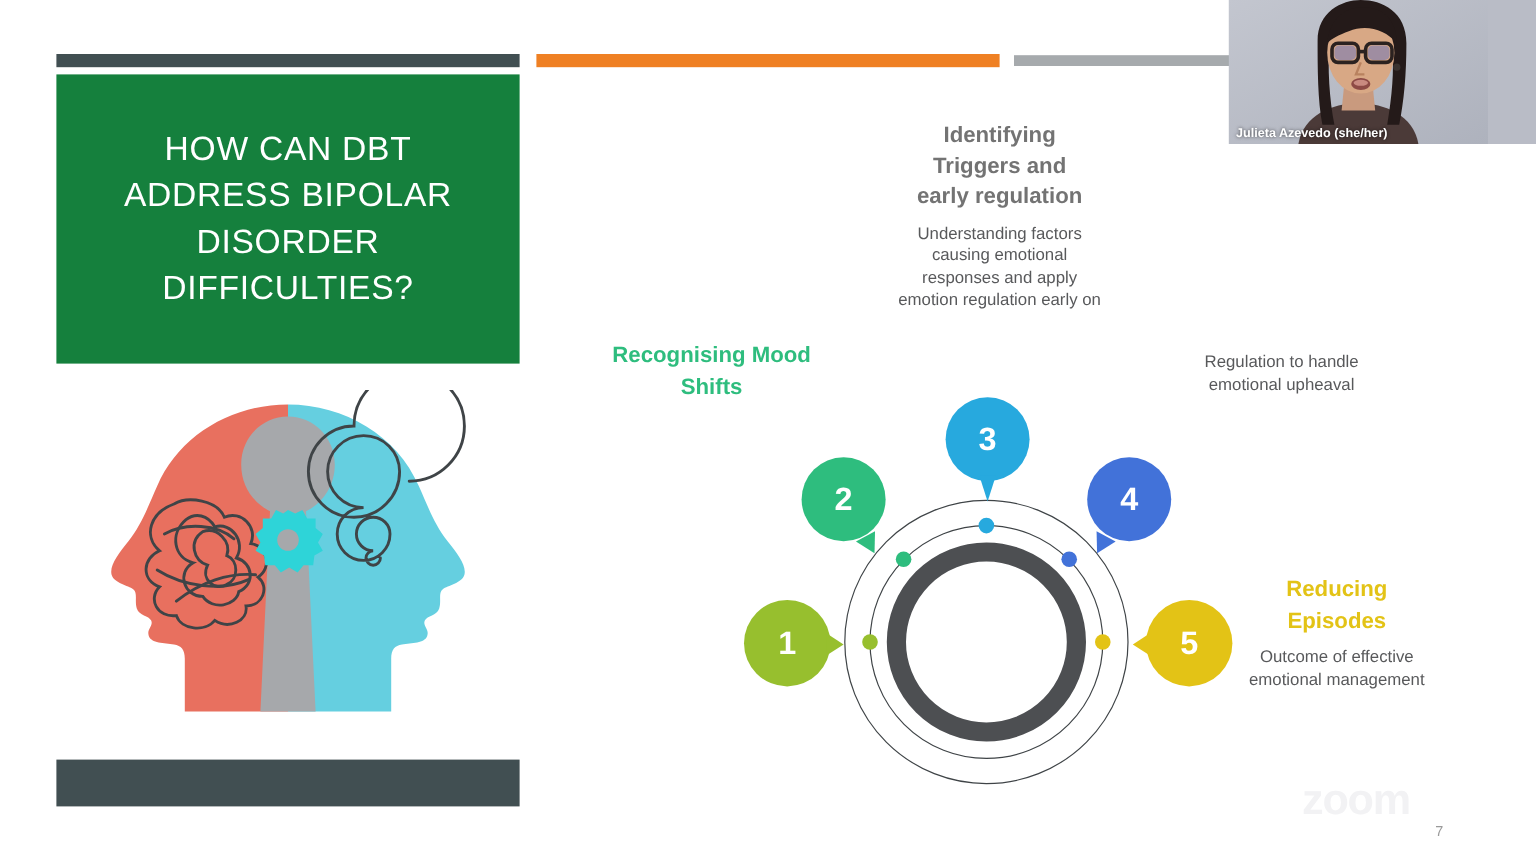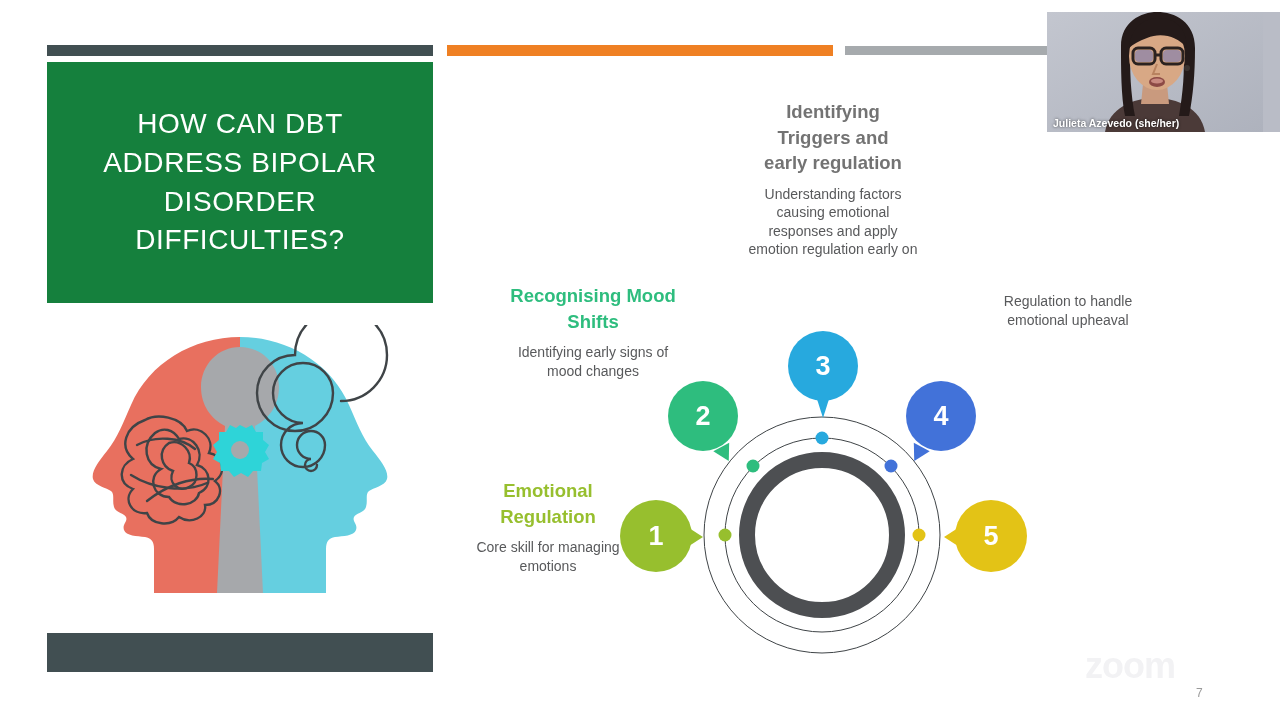--- a/index.html
+++ b/index.html
@@ -109,22 +109,22 @@
   #lbl4 { left: 992px; top: 283px; width: 152px; }
   #lbl4 .lg-title { color: #4272d9; }
   #lbl4 .lg-desc { width: 176px; margin-left: -12px; }
   #lbl5 { left: 1036px; top: 478px; width: 156px; }
   #lbl5 .lg-title { color: #e3c316; }
   #lbl5 .lg-desc { width: 184px; margin-left: -14px; }
 
   
   #video-tile {
     position: absolute;
-    right: 0; top: 12px;
-    width: 233px; height: 120px;
+    right: 0; top: 0;
+    width: 256px; height: 120px;
     overflow: hidden;
     background: #b9bcc6;
   }
   #video-name {
     position: absolute;
     left: 0; bottom: 0;
     padding: 2px 6px 3px 6px;
     color: #ffffff;
     font-size: 10.5px;
     font-weight: 600;
@@ -235,34 +235,33 @@
   </div>
   <div class="bubble" id="bub4">
     <span class="tail"></span>
     <span>4</span>
   </div>
   <div class="bubble" id="bub5">
     <span class="tail"></span>
     <span>5</span>
   </div>
 
-  <div class="label-group" id="lbl1">
-    <div class="lg-title">Emotional Regulation</div>
-    <div class="lg-desc">Core skill for managing emotions</div>
-  </div>
   <div class="label-group" id="lbl2">
     <div class="lg-title">Recognising Mood Shifts</div>
-    <div class="lg-desc">Identifying early signs of mood changes</div>
   </div>
   <div class="label-group" id="lbl3">
     <div class="lg-title">Identifying Triggers and early regulation</div>
     <div class="lg-desc">Understanding factors causing emotional responses and apply emotion regulation early on</div>
   </div>
   <div class="label-group" id="lbl4">
     <div class="lg-desc">Regulation to handle emotional upheaval</div>
+  </div>
+  <div class="label-group" id="lbl5">
+    <div class="lg-title">Reducing Episodes</div>
+    <div class="lg-desc">Outcome of effective emotional management</div>
   </div>
 
   <div id="video-tile">
     <svg viewBox="0 0 216 120" width="216" height="120">
       <defs>
         <linearGradient id="wallg" x1="0" y1="0" x2="1" y2="1">
           <stop offset="0%" stop-color="#c3c6cf"></stop>
           <stop offset="100%" stop-color="#aeb2bd"></stop>
         </linearGradient>
       </defs>

